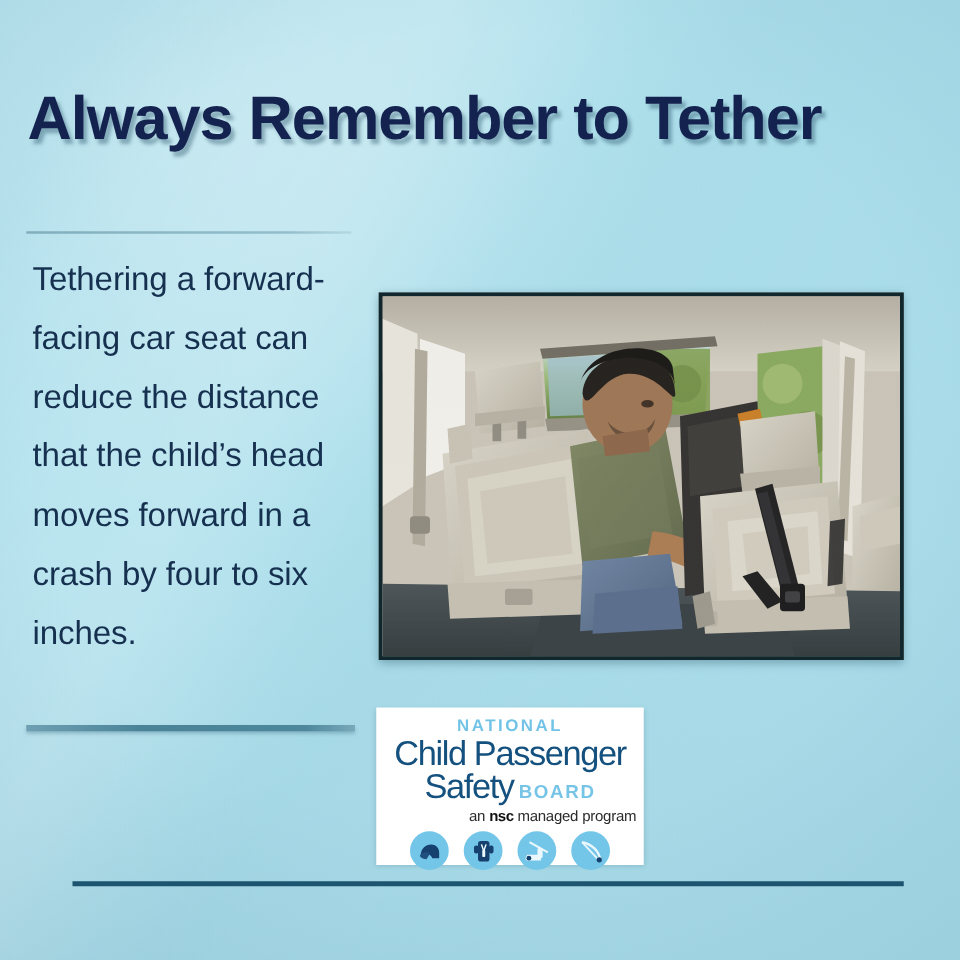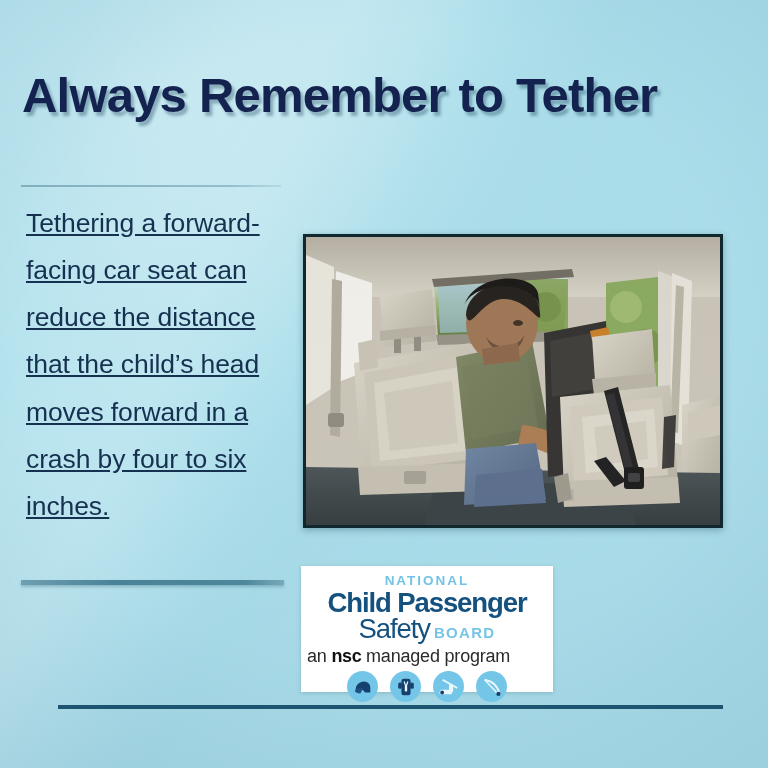--- a/index.html
+++ b/index.html
@@ -103,21 +103,20 @@
   .body-copy {
     position: absolute;
     left: 26px;
     top: 200px;
     width: 252px;
     font-size: 26.5px;
     line-height: 1.78;
     color: #16304f;
     font-weight: 400;
     letter-spacing: -0.1px;
-    text-decoration: underline;
   }
 
   
   .photo-frame {
     position: absolute;
     left: 303px;
     top: 234px;
     width: 420px;
     height: 294px;
     border: 3px solid #10272e;
@@ -131,40 +130,40 @@
     inset: 0;
     overflow: hidden;
   }
   .photo-inner svg { display: block; }
 
   
   .logo-card {
     position: absolute;
     left: 301px;
     top: 566px;
-    width: 252px;
+    width: 214px;
     height: 126px;
     background: #ffffff;
     box-sizing: border-box;
     padding: 5px 6px 4px 6px;
     box-shadow: 0 1px 4px rgba(40,90,110,0.25);
   }
   .logo-national {
     text-align: center;
     font-size: 13.5px;
     font-weight: 700;
     letter-spacing: 2.0px;
     color: #72c3e6;
     line-height: 1;
     margin-top: 3px;
   }
   .logo-line2 {
     text-align: center;
     font-size: 27.5px;
-    font-weight: 700;
+    font-weight: 400;
     letter-spacing: -1.1px;
     color: #15517e;
     line-height: 1.02;
     margin-top: 1px;
   }
   .logo-line3 {
     text-align: center;
     line-height: 1.0;
     margin-top: -2px;
     white-space: nowrap;
@@ -178,22 +177,22 @@
   }
   .logo-board {
     font-size: 15px;
     font-weight: 700;
     letter-spacing: 1.3px;
     color: #76c5e7;
     vertical-align: baseline;
     margin-left: 4px;
   }
   .logo-tagline {
-    text-align: left;
-    font-size: 18px;
+    text-align: right;
+    font-size: 12px;
     color: #2b2b2b;
     line-height: 1;
     margin-top: 5px;
     letter-spacing: -0.2px;
   }
   .logo-tagline b {
     font-weight: 700;
     color: #111;
     letter-spacing: -0.4px;
   }

